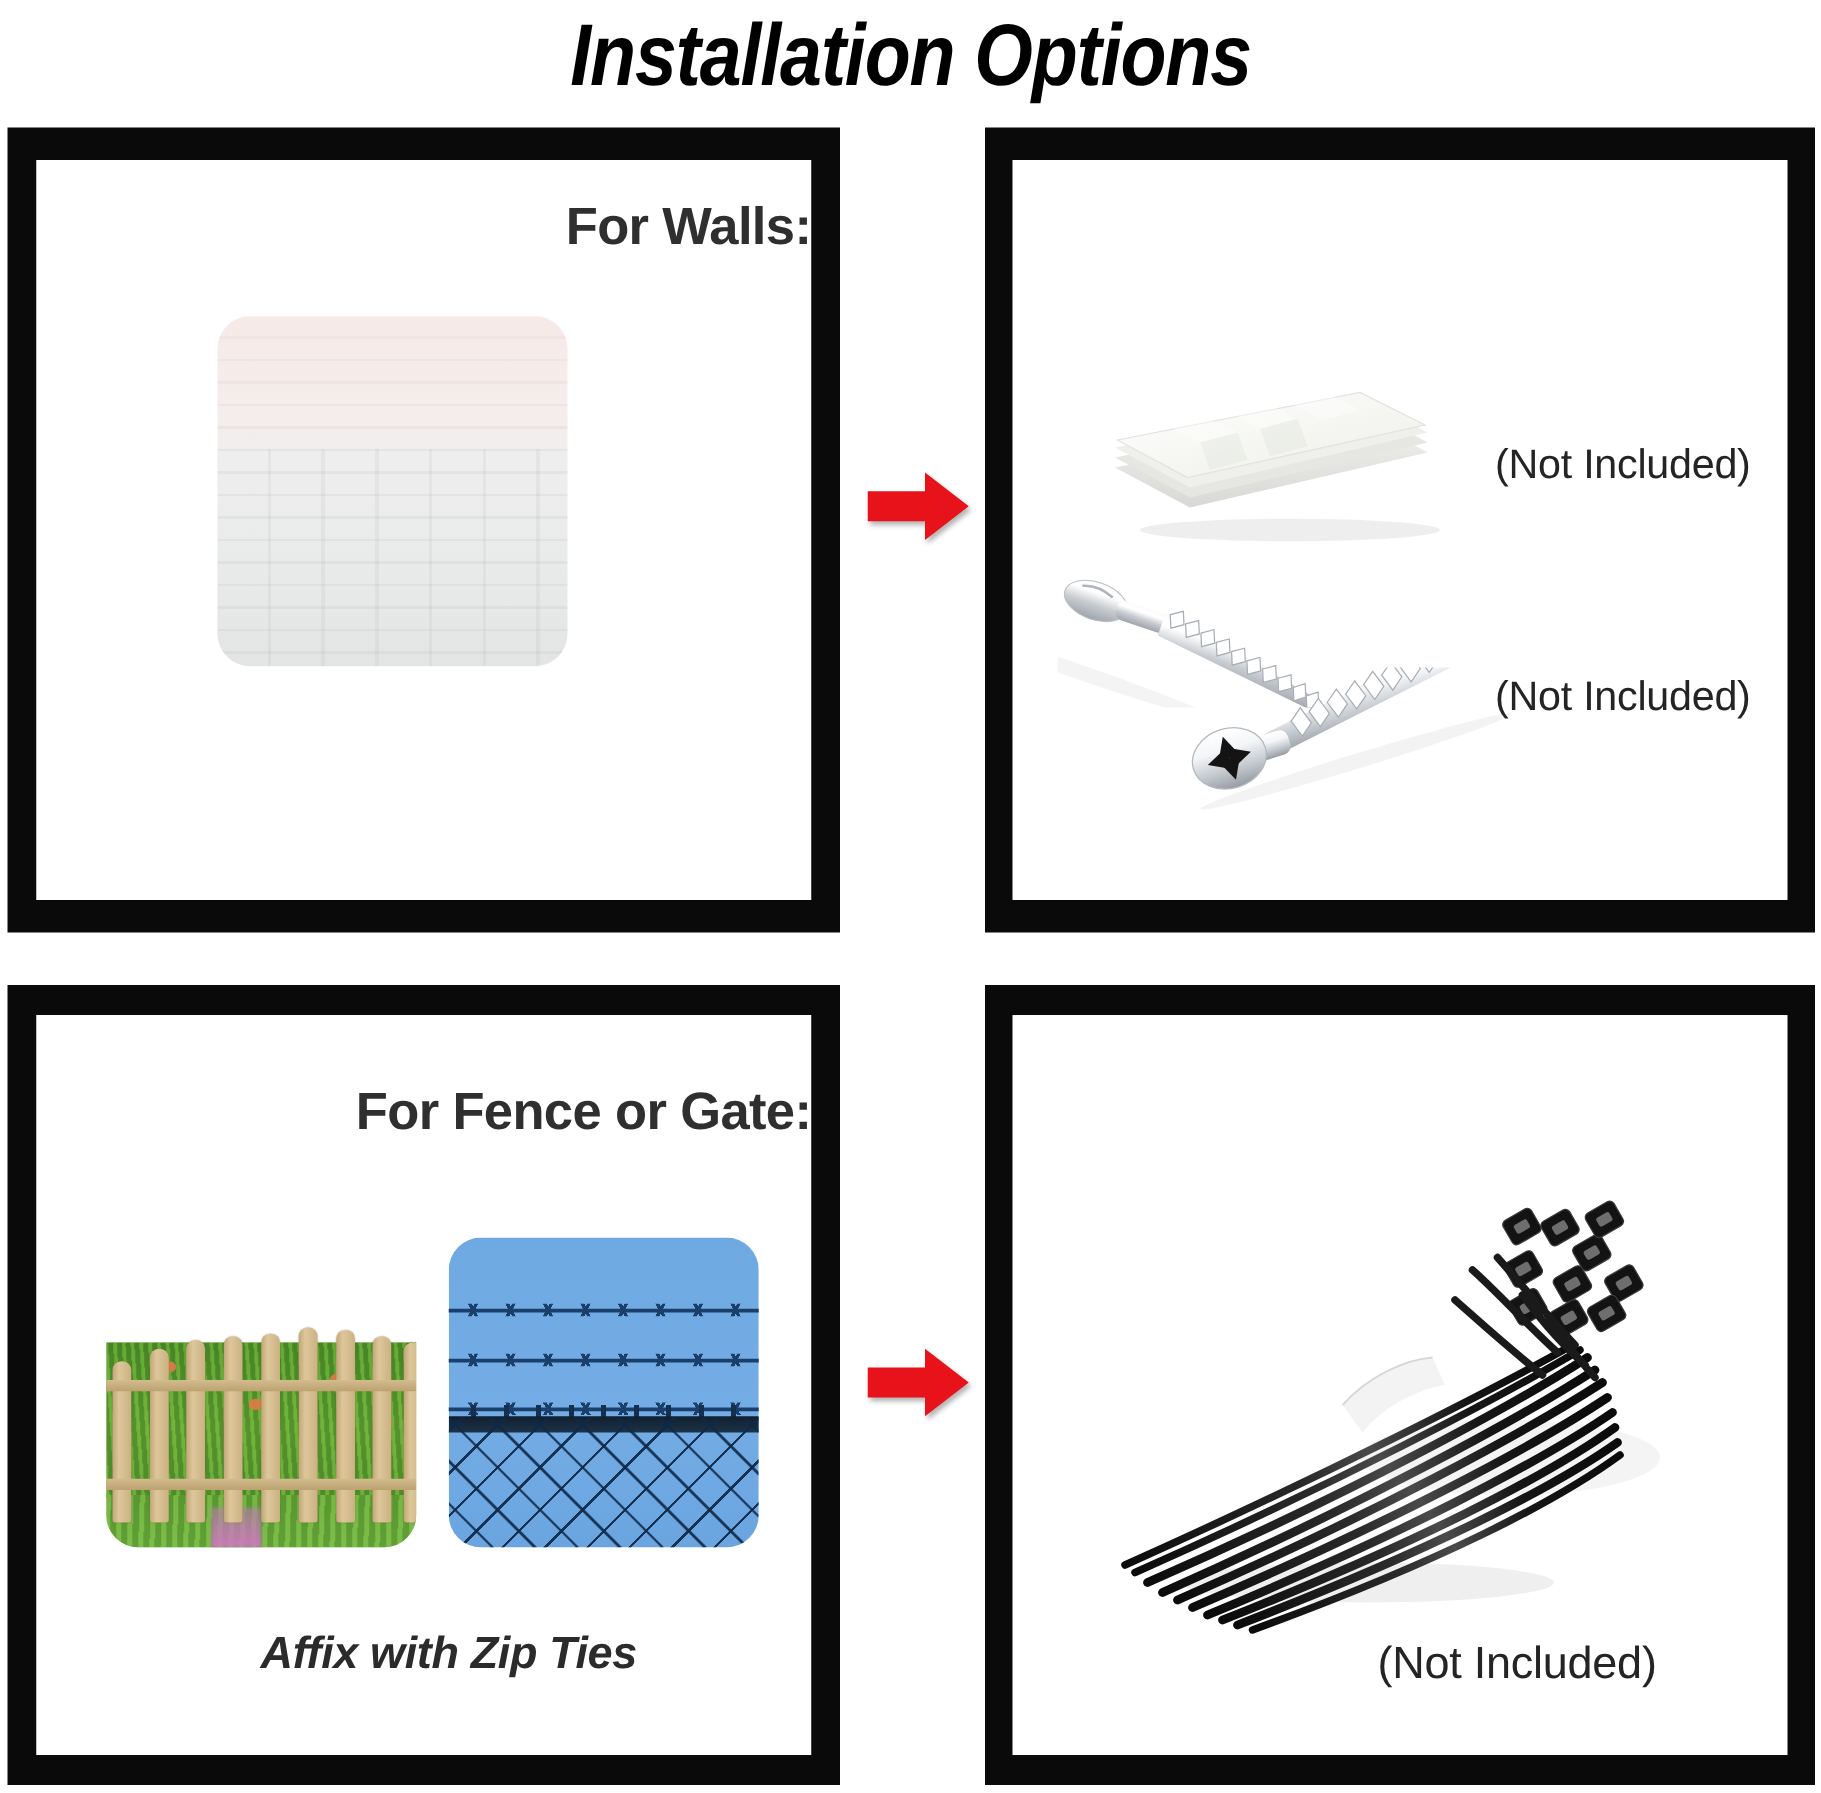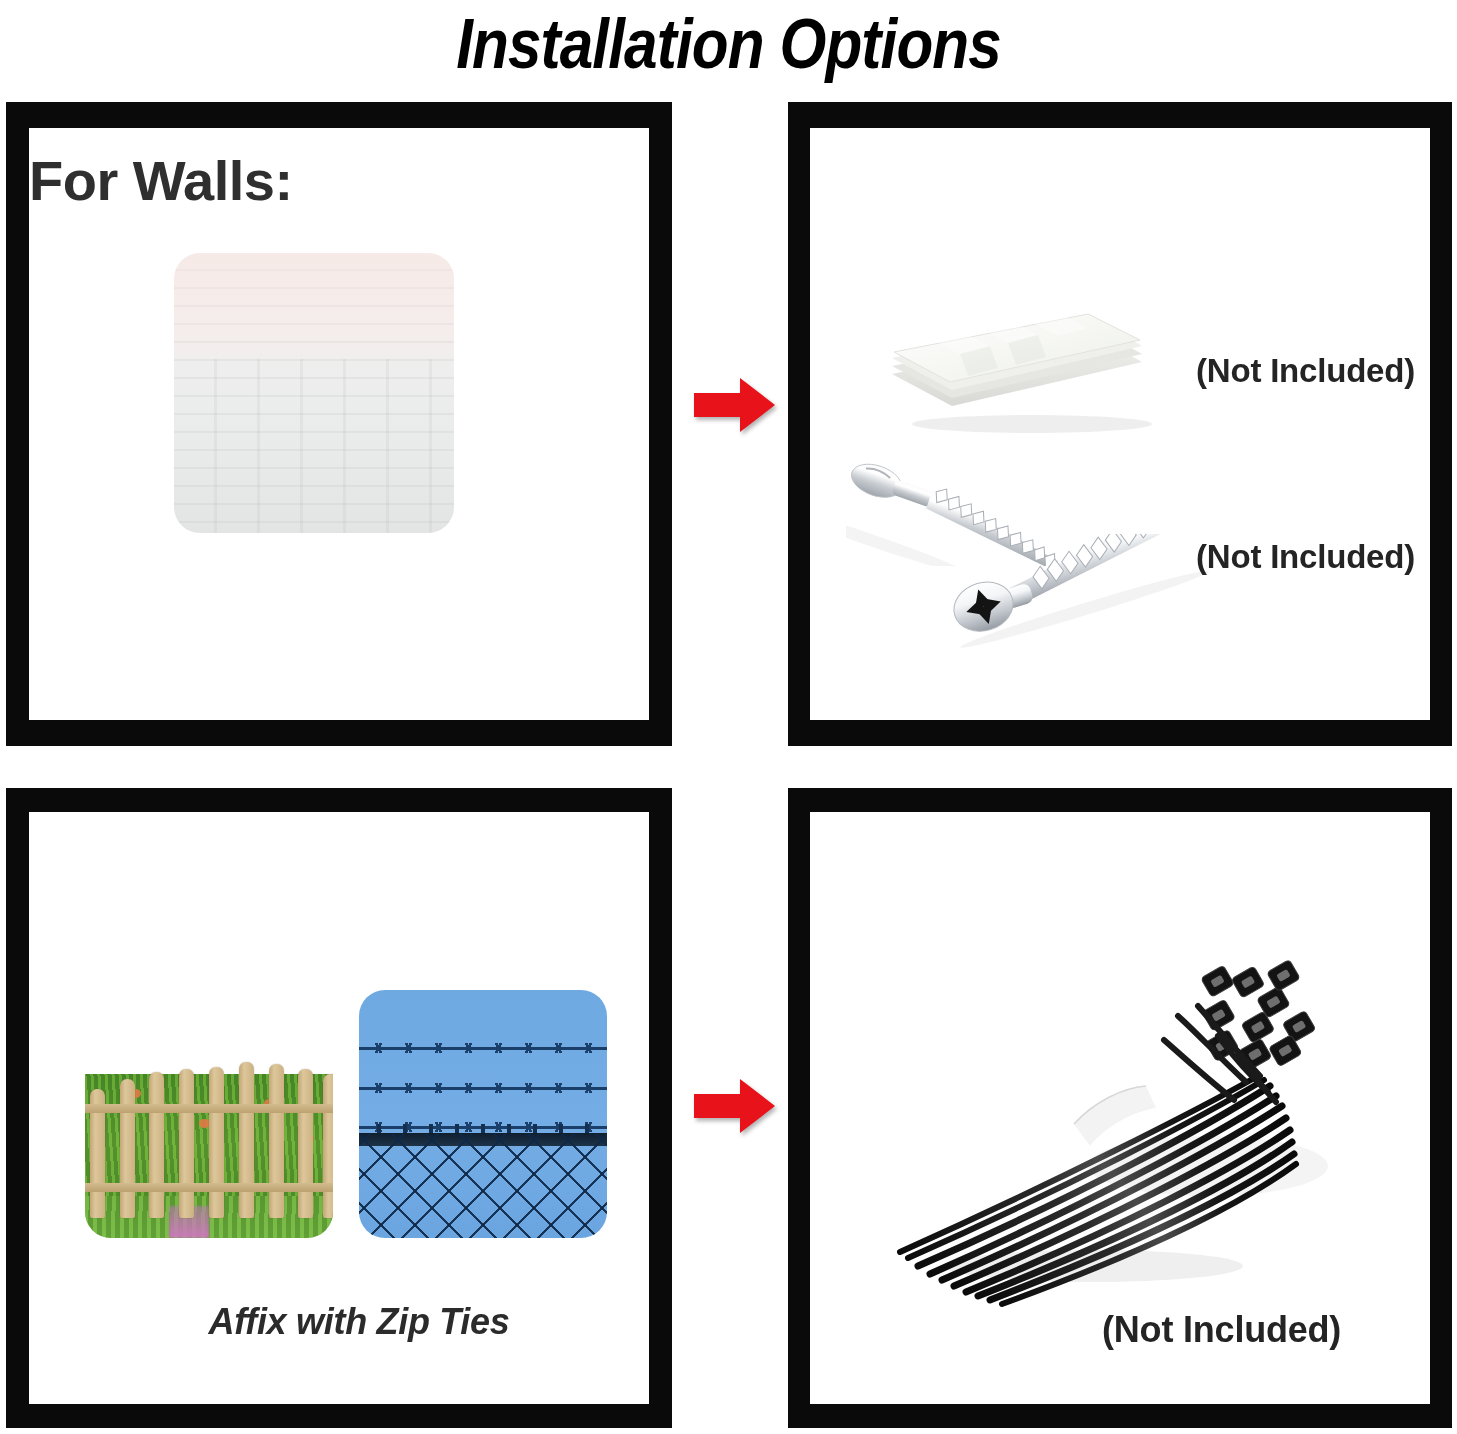--- a/index.html
+++ b/index.html
@@ -54,22 +54,22 @@
   #panel-fence .panel-inner    { left: 23px; top: 24px; width: 620px; height: 592px; }
 
   #panel-fence-hw     { left: 788px; top: 788px; width: 664px; height: 640px; }
   #panel-fence-hw .panel-inner { left: 22px; top: 24px; width: 620px; height: 592px; }
 
   
   .panel-heading {
     position: absolute;
     left: 0;
     width: 100%;
-    text-align: left;
-    font-size: 56px;
+    text-align: right;
+    font-size: 42px;
     line-height: 50px;
     font-weight: bold;
     color: #2f2f2f;
     letter-spacing: -0.5px;
     white-space: nowrap;
   }
   #walls-heading { top: 28px; padding-right: 170px; }
   #fence-heading { top: 52px; padding-right: 40px; }
 
   .panel-caption {
@@ -83,21 +83,21 @@
     color: #2b2b2b;
     letter-spacing: -0.3px;
     white-space: nowrap;
   }
   #walls-caption { bottom: 48px; padding-left: 4px; }
   #fence-caption { bottom: 56px; padding-left: 20px; font-style: italic; }
 
   .not-included {
     position: absolute;
     font-size: 33px;
-    font-weight: bold;
+    font-weight: normal;
     color: #242424;
     letter-spacing: -0.2px;
     white-space: nowrap;
   }
   #ni-tape   { left: 386px; top: 224px; }
   #ni-screw  { left: 386px; top: 410px; }
   #ni-ties   { left: 292px; top: 497px; font-size: 36px; }
 
   
   .arrow-red {
@@ -344,20 +344,21 @@
     </svg>
 
     <div class="not-included" id="ni-screw">(Not Included)</div>
 
   </div>
 </div>
 
 <div class="panel" id="panel-fence">
   <div class="panel-inner">
 
+    <div class="panel-heading" id="fence-heading">For Fence or Gate:</div>
 
     <div class="fence-photo" id="photo-picket">
       <div class="pf-hedge"></div>
       <div class="pf-grassbg"></div>
       <div class="pf-flower" style="left:18%;top:40%"></div>
       <div class="pf-flower" style="left:46%;top:52%"></div>
       <div class="pf-flower" style="left:72%;top:44%"></div>
       <div class="pf-flower" style="left:88%;top:58%"></div>
       <div class="pf-lawn"></div>
       <div class="pf-path"></div>

